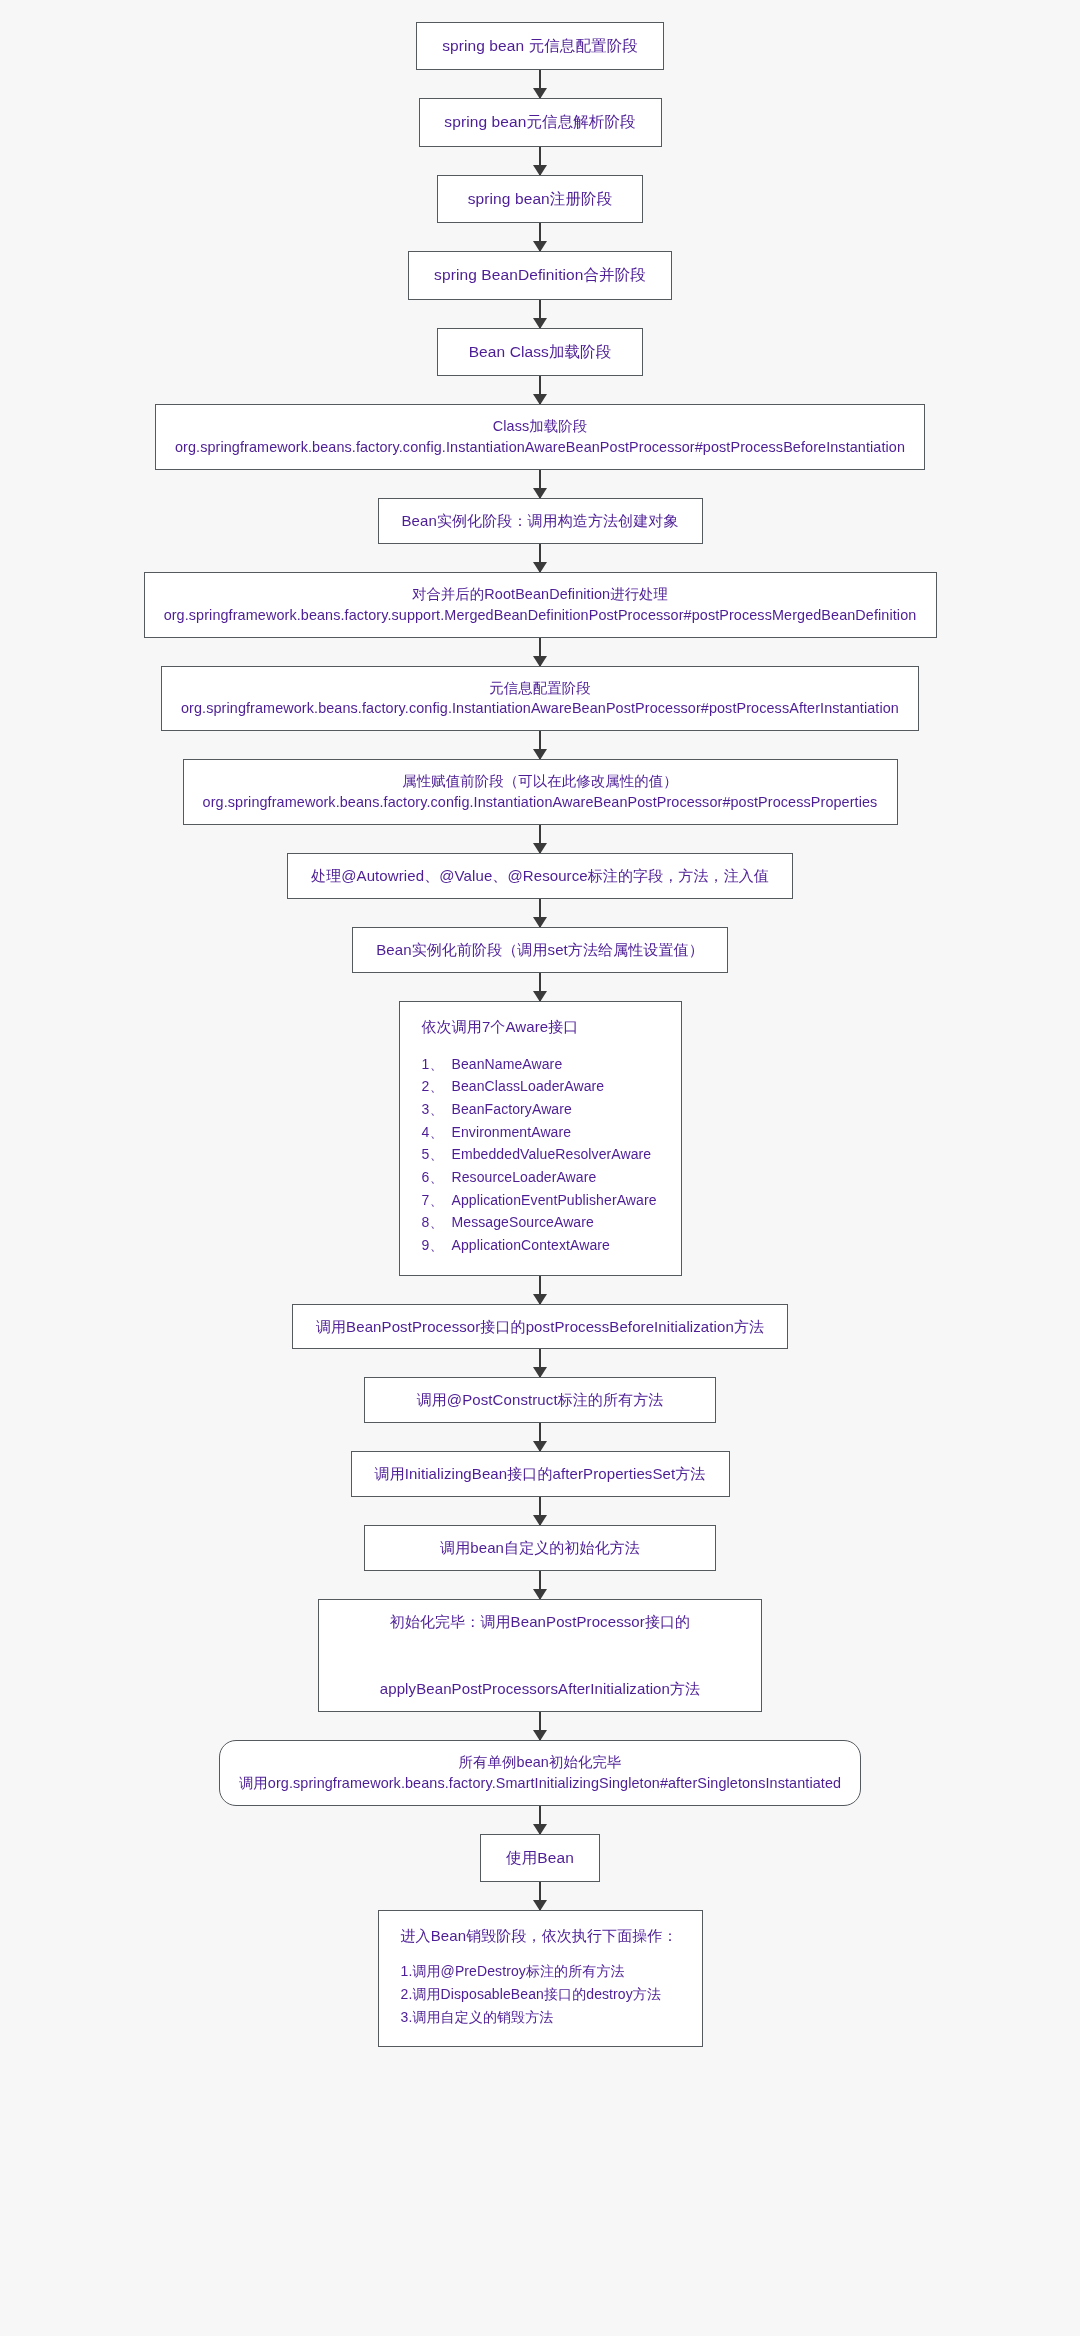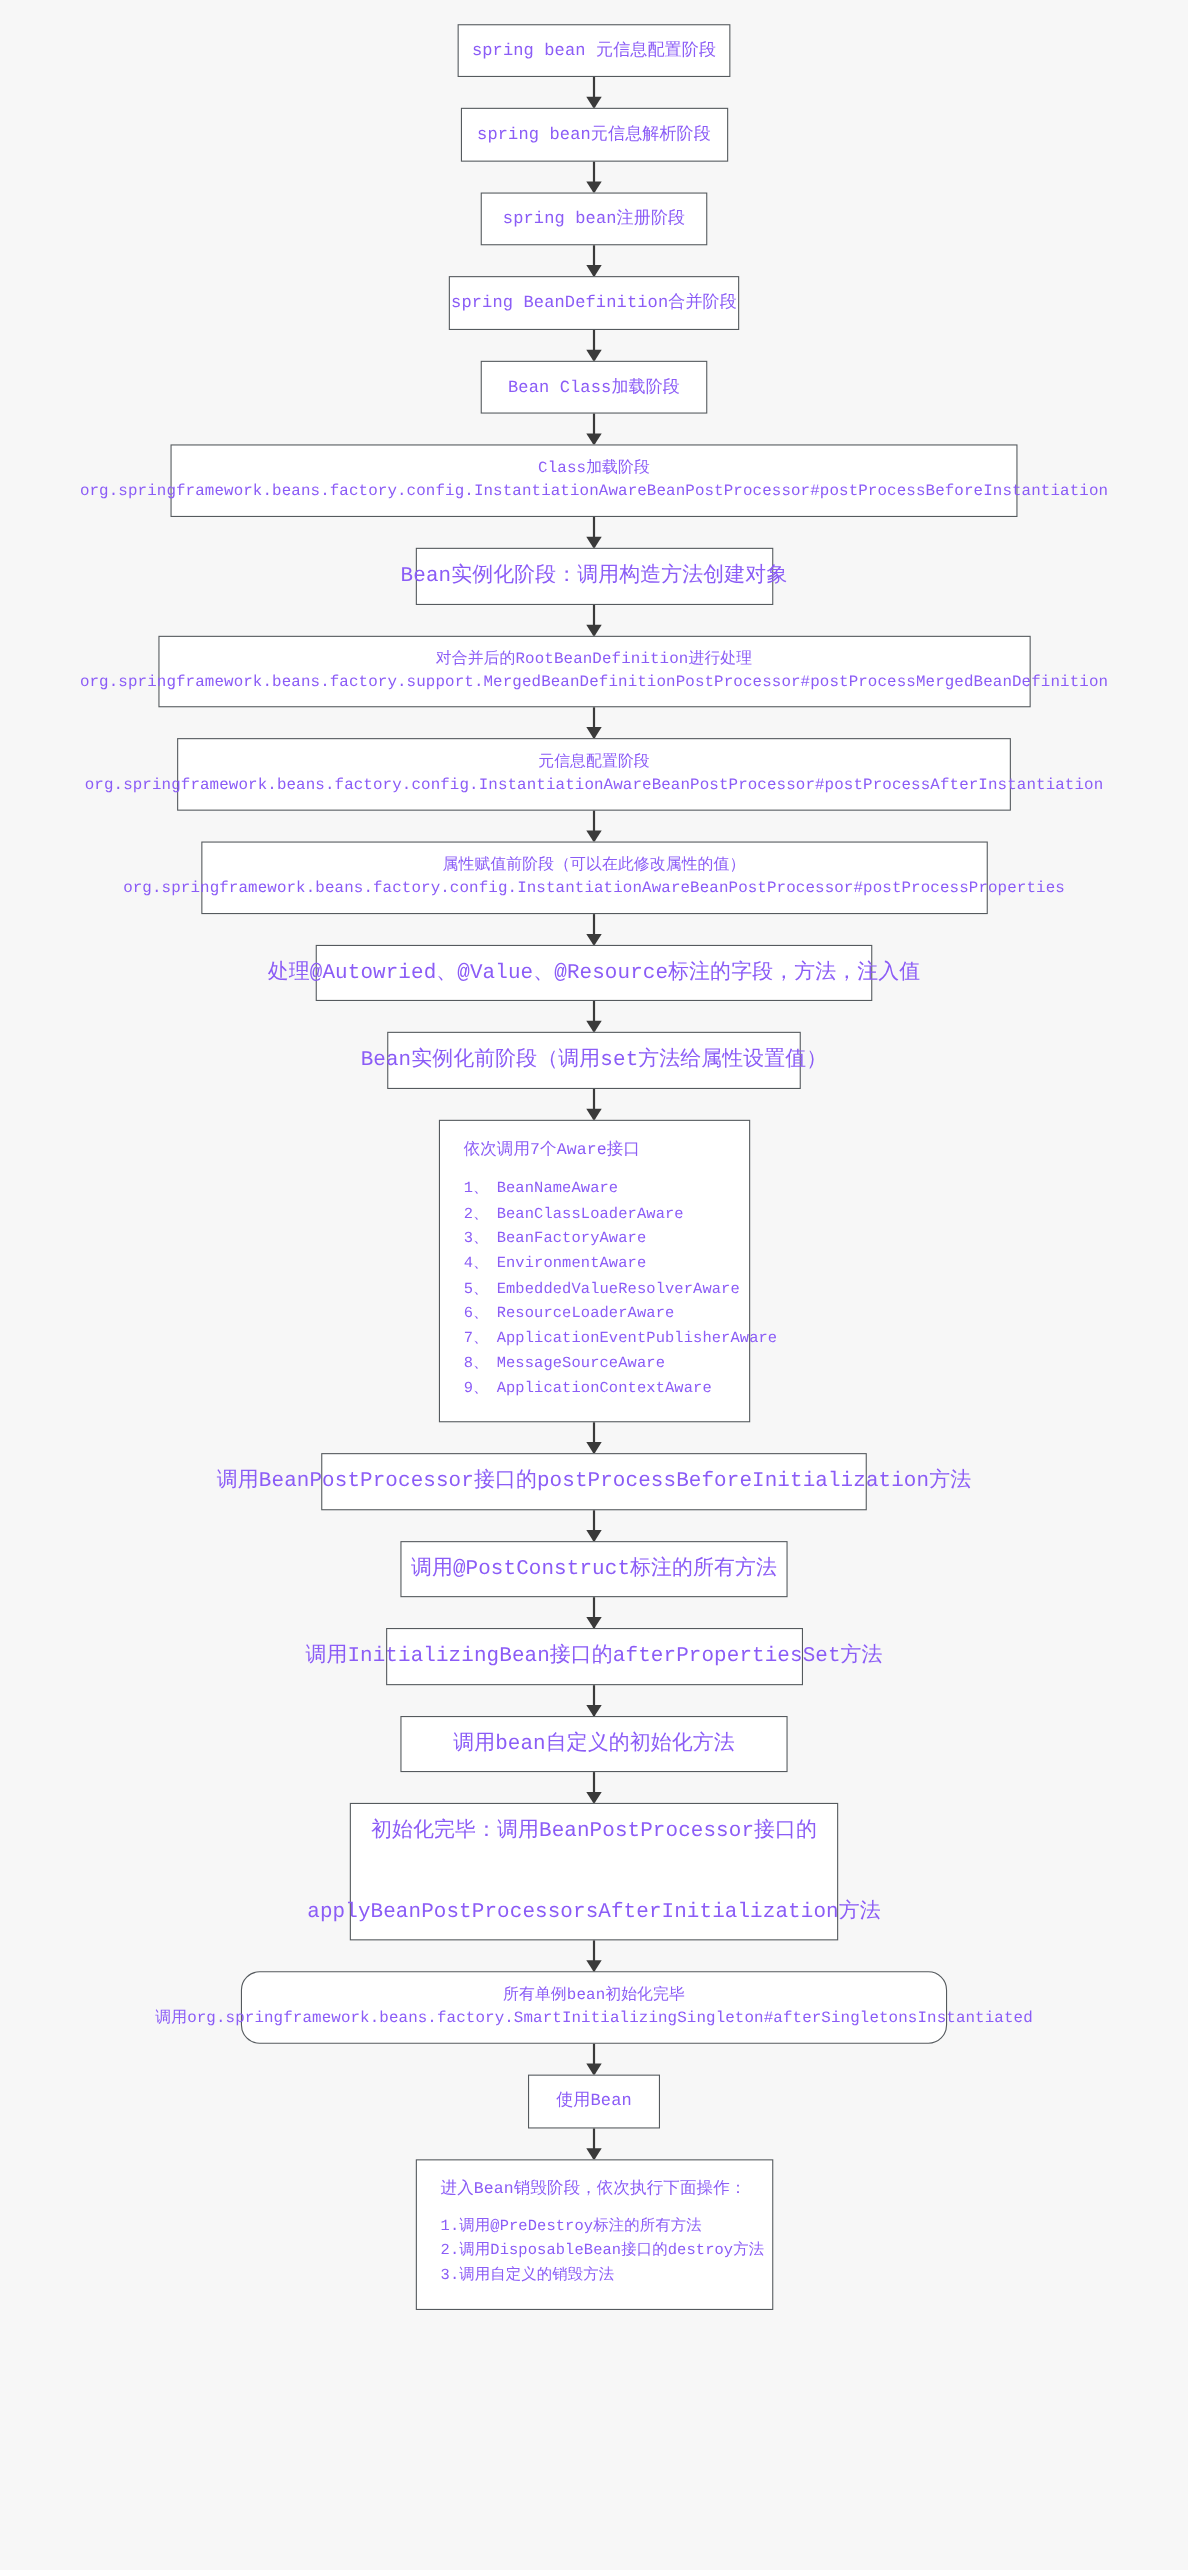--- a/index.html
+++ b/index.html
@@ -26,34 +26,33 @@
   }
   .node {
     background: #ffffff;
     border: 1.6px solid #555a5e;
     box-sizing: border-box;
     display: flex;
     flex-direction: column;
     align-items: center;
     justify-content: center;
     text-align: center;
-    color: #8b5cf6;
+    color: #4c1d95;
     letter-spacing: 0.1px;
     position: relative;
     flex: none;
-    font-family: Liberation Mono, monospace;
   }
   .node .line {
     display: block;
     white-space: nowrap;
     line-height: 1.45;
   }
   
   .n-sm { font-size: 15.5px; padding: 12px 24px; min-height: 42px; }
-  .n-md { font-size: 19px; padding: 11px 22px; }
+  .n-md { font-size: 15px; padding: 11px 22px; }
   .n-wide { font-size: 14.4px; padding: 11px 18px; }
 
   
   .arrow {
     width: 2px;
     background: #3a3a3a;
     position: relative;
     flex: none;
     margin: 0 auto;
   }

